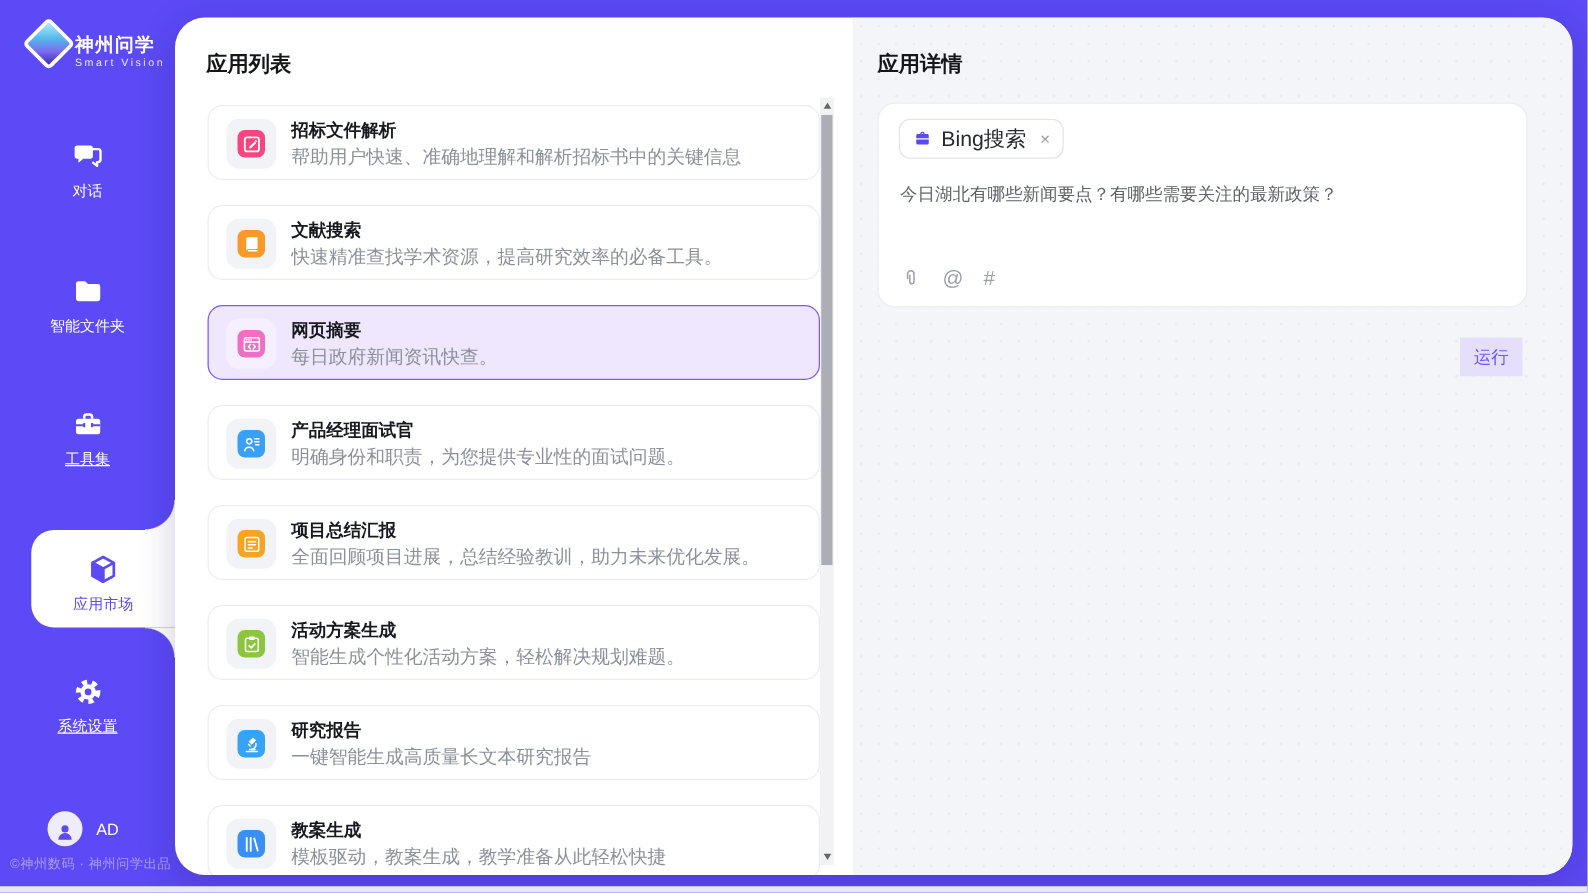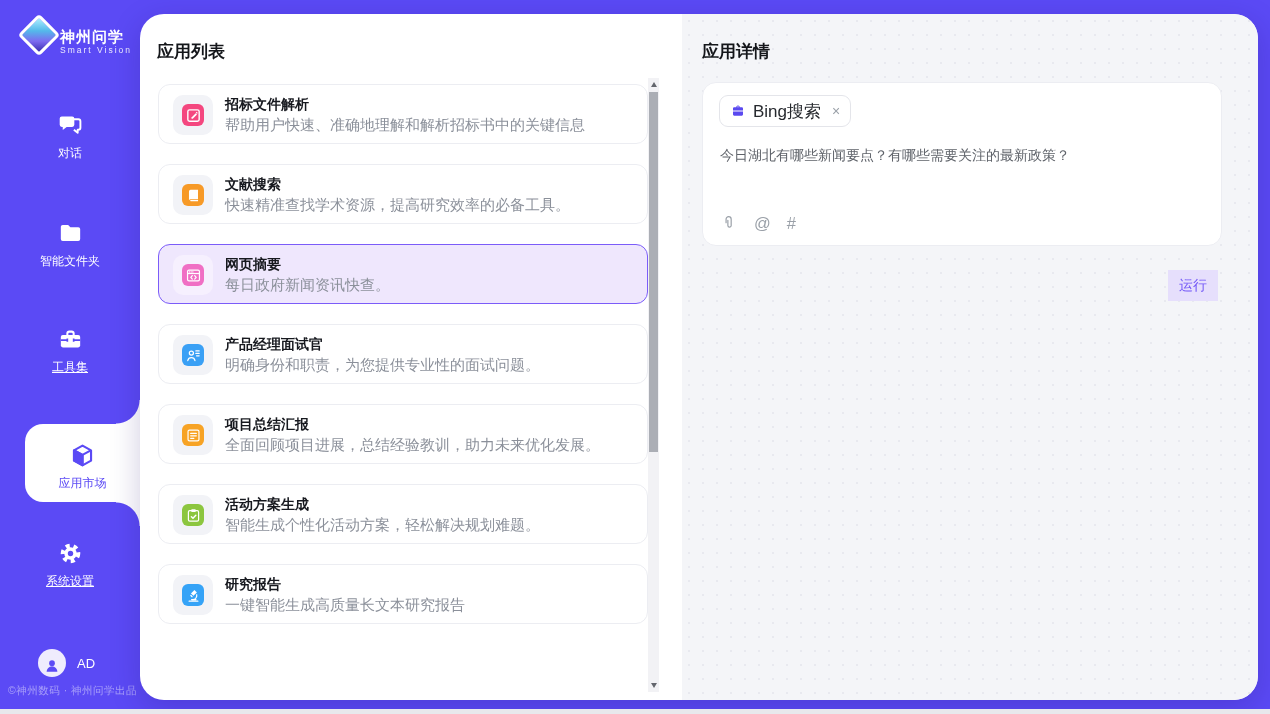--- a/index.html
+++ b/index.html
@@ -54,21 +54,21 @@
 
   
   .main-panel{
     position:absolute;left:140px;top:14px;width:1118px;height:686px;
     background:#fff;border-radius:24px;overflow:hidden;
     box-shadow:0 8px 30px rgba(30,15,110,.22);
   }
   .panel-title{position:absolute;margin:0;font-size:17px;font-weight:700;color:#14161A;}
 
   
-  .list-panel{position:absolute;left:0;top:0;width:542px;height:552px;}
+  .list-panel{position:absolute;left:8px;top:0;width:542px;height:552px;}
   .list-panel .panel-title{left:17px;top:26px;}
   .cards{position:absolute;left:18px;top:70px;width:490px;}
   .app-card{
     position:relative;box-sizing:border-box;height:60px;margin-bottom:20px;
     background:#fff;border:1px solid #ECEDF2;border-radius:12px;cursor:pointer;
   }
   .app-card.selected{background:#EFE7FD;border:1.5px solid #7B5CF9;}
   .card-icon-wrap{
     position:absolute;left:14px;top:10px;width:40px;height:40px;border-radius:10px;
     background:#F2F3F7;display:flex;align-items:center;justify-content:center;
@@ -288,20 +288,31 @@
                   <path d="M13.3 4.1l3.5 3.5-4.9 4.9-3.5-3.5z" fill="#fff" stroke="none"></path>
                   <path d="M10 13.7l-1.7-1.7"></path>
                   <path d="M16.5 10.9a5.7 5.7 0 0 1-5.2 6.9"></path>
                   <path d="M5.8 20h12.4M9.3 17.8h6.2"></path>
                 </svg>
               </span>
             </span>
             <span class="card-title">研究报告</span>
             <span class="card-desc">一键智能生成高质量长文本研究报告</span>
           </div>
+          <div class="app-card">
+            <span class="card-icon-wrap">
+              <span class="card-icon" style="background:#3A8FF5">
+                <svg viewBox="0 0 24 24" fill="none" stroke="#fff" stroke-width="2.1" stroke-linecap="round">
+                  <path d="M6.2 4.6v14.8M10.7 4.6v14.8M14.7 5.3l3.9 13.8"></path>
+                </svg>
+              </span>
+            </span>
+            <span class="card-title">教案生成</span>
+            <span class="card-desc">模板驱动，教案生成，教学准备从此轻松快捷</span>
+          </div>
         </div>
       <div class="scrollbar">
         <div class="sb-arrow up"></div>
         <div class="sb-thumb"></div>
         <div class="sb-arrow down"></div>
       </div>
     </section>
 
     <section class="detail-panel">
       <h2 class="panel-title">应用详情</h2>

